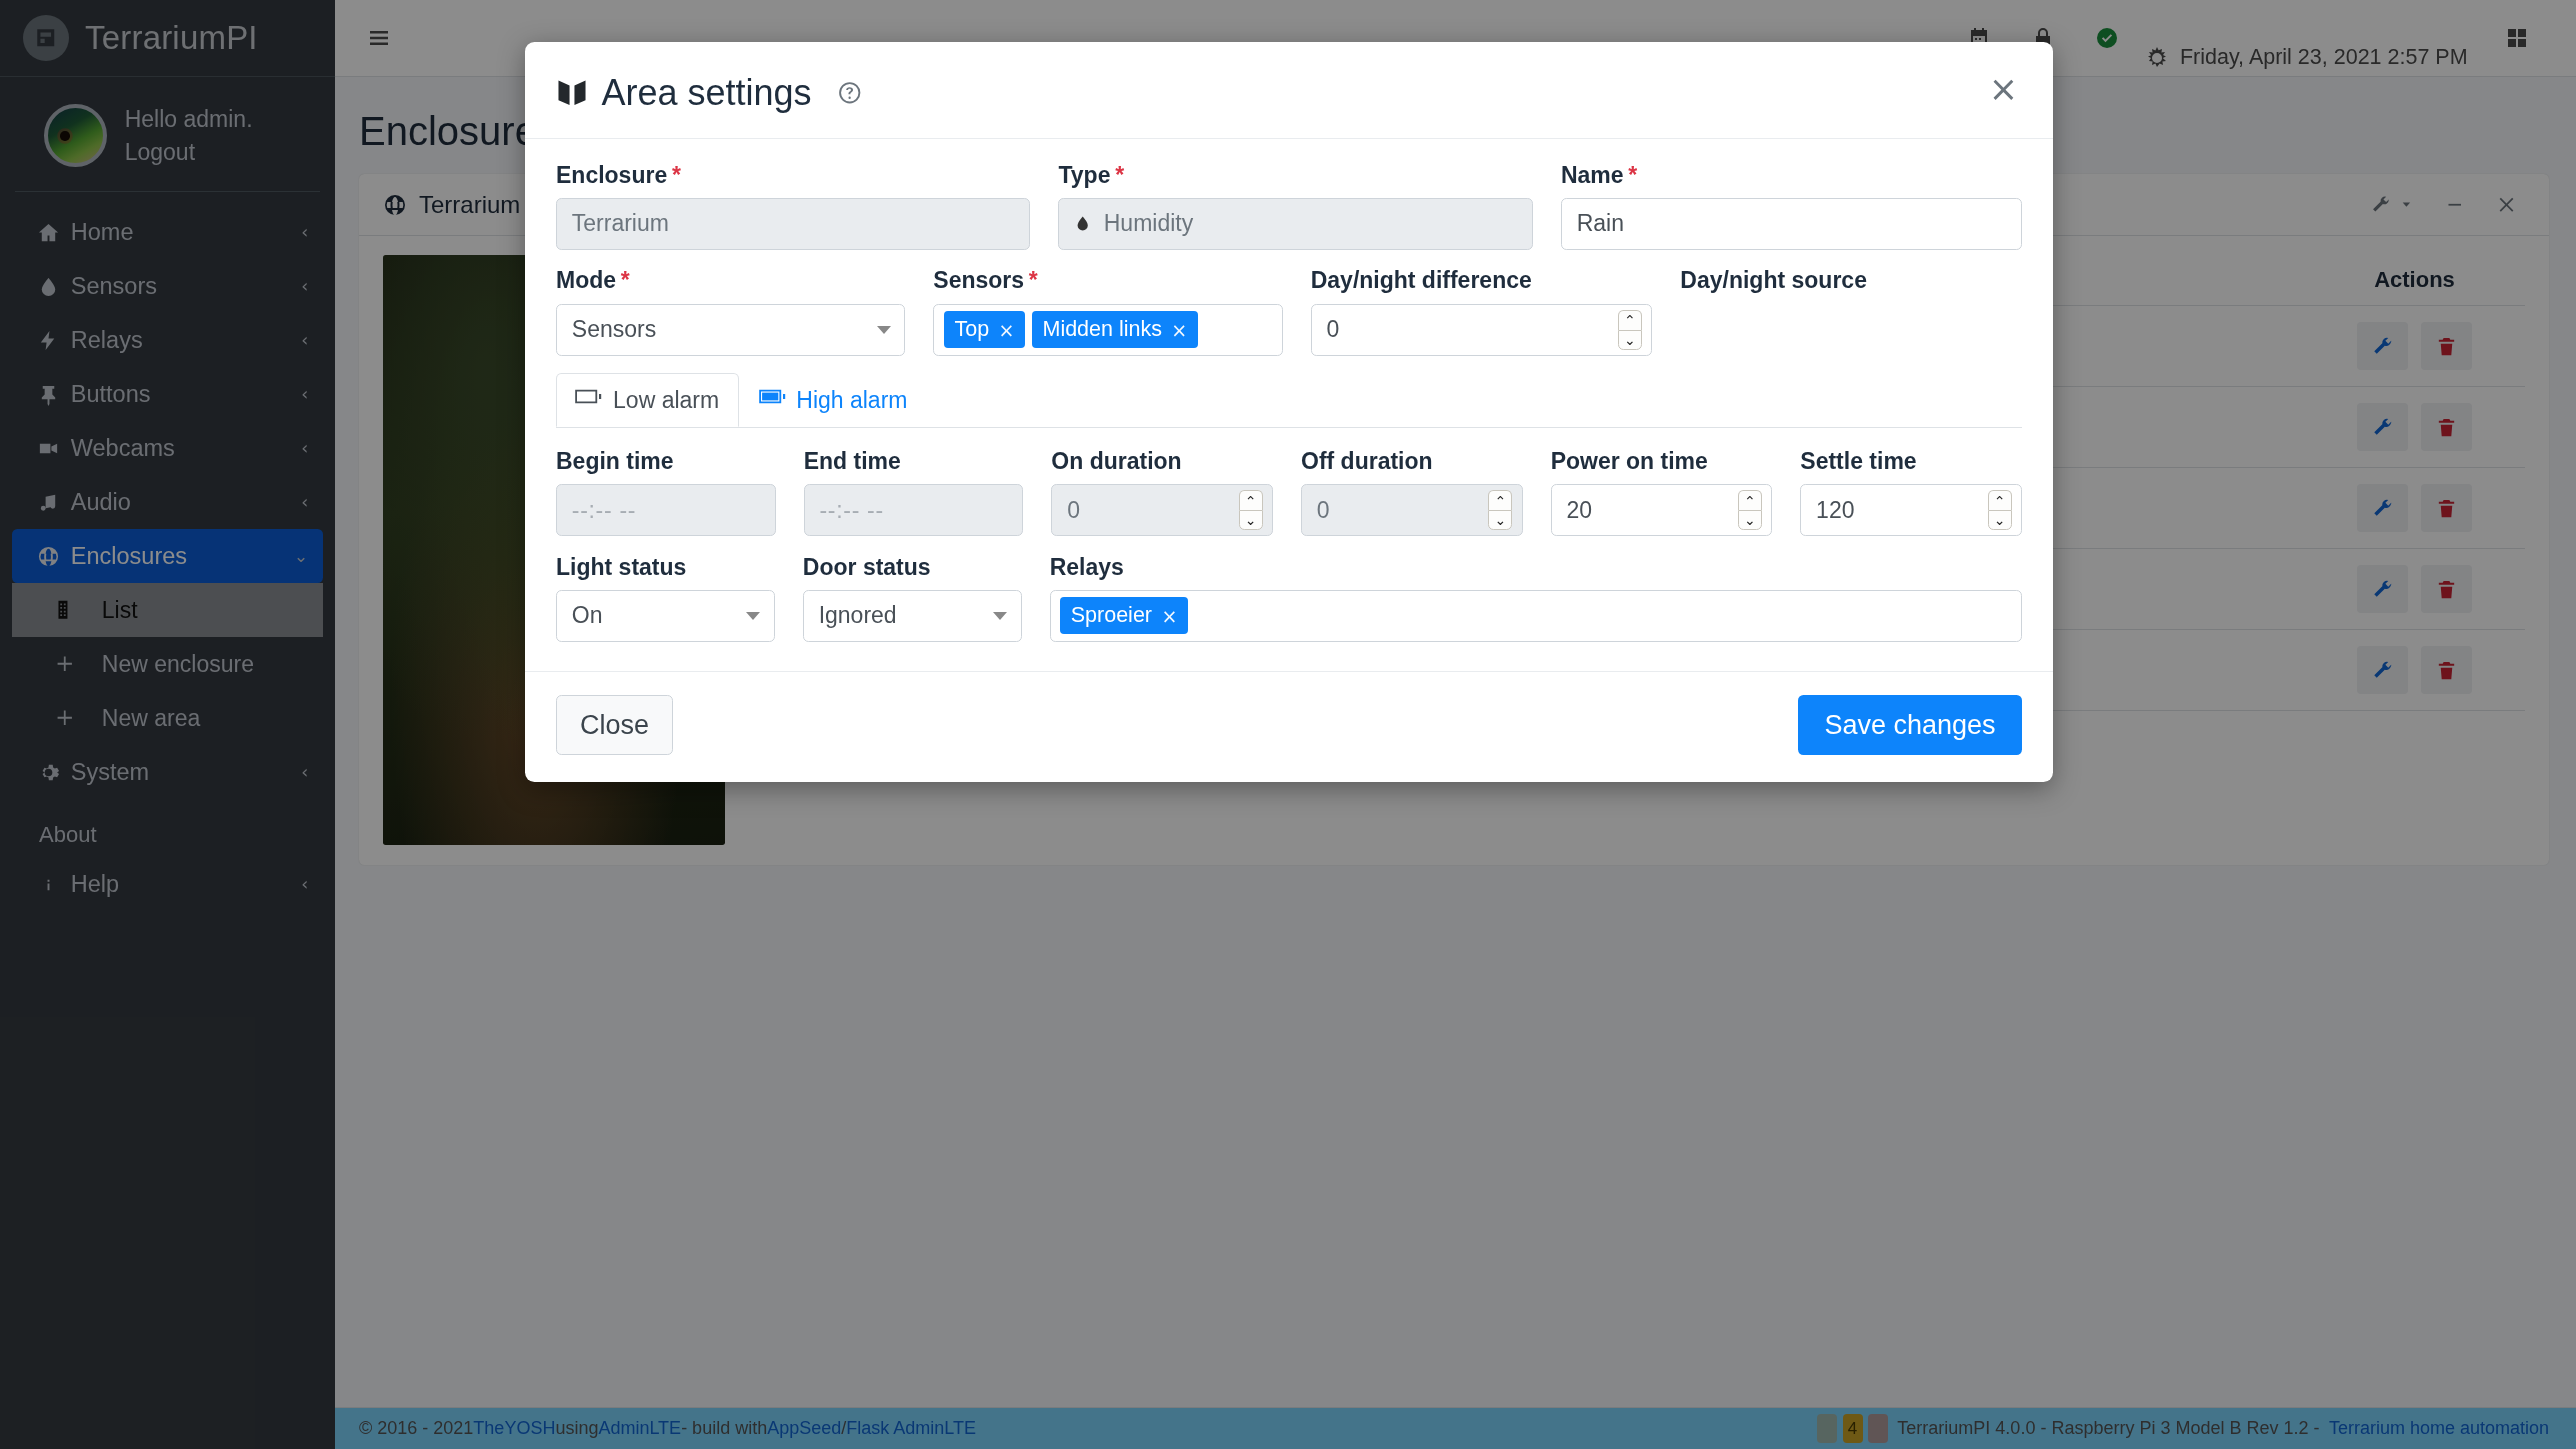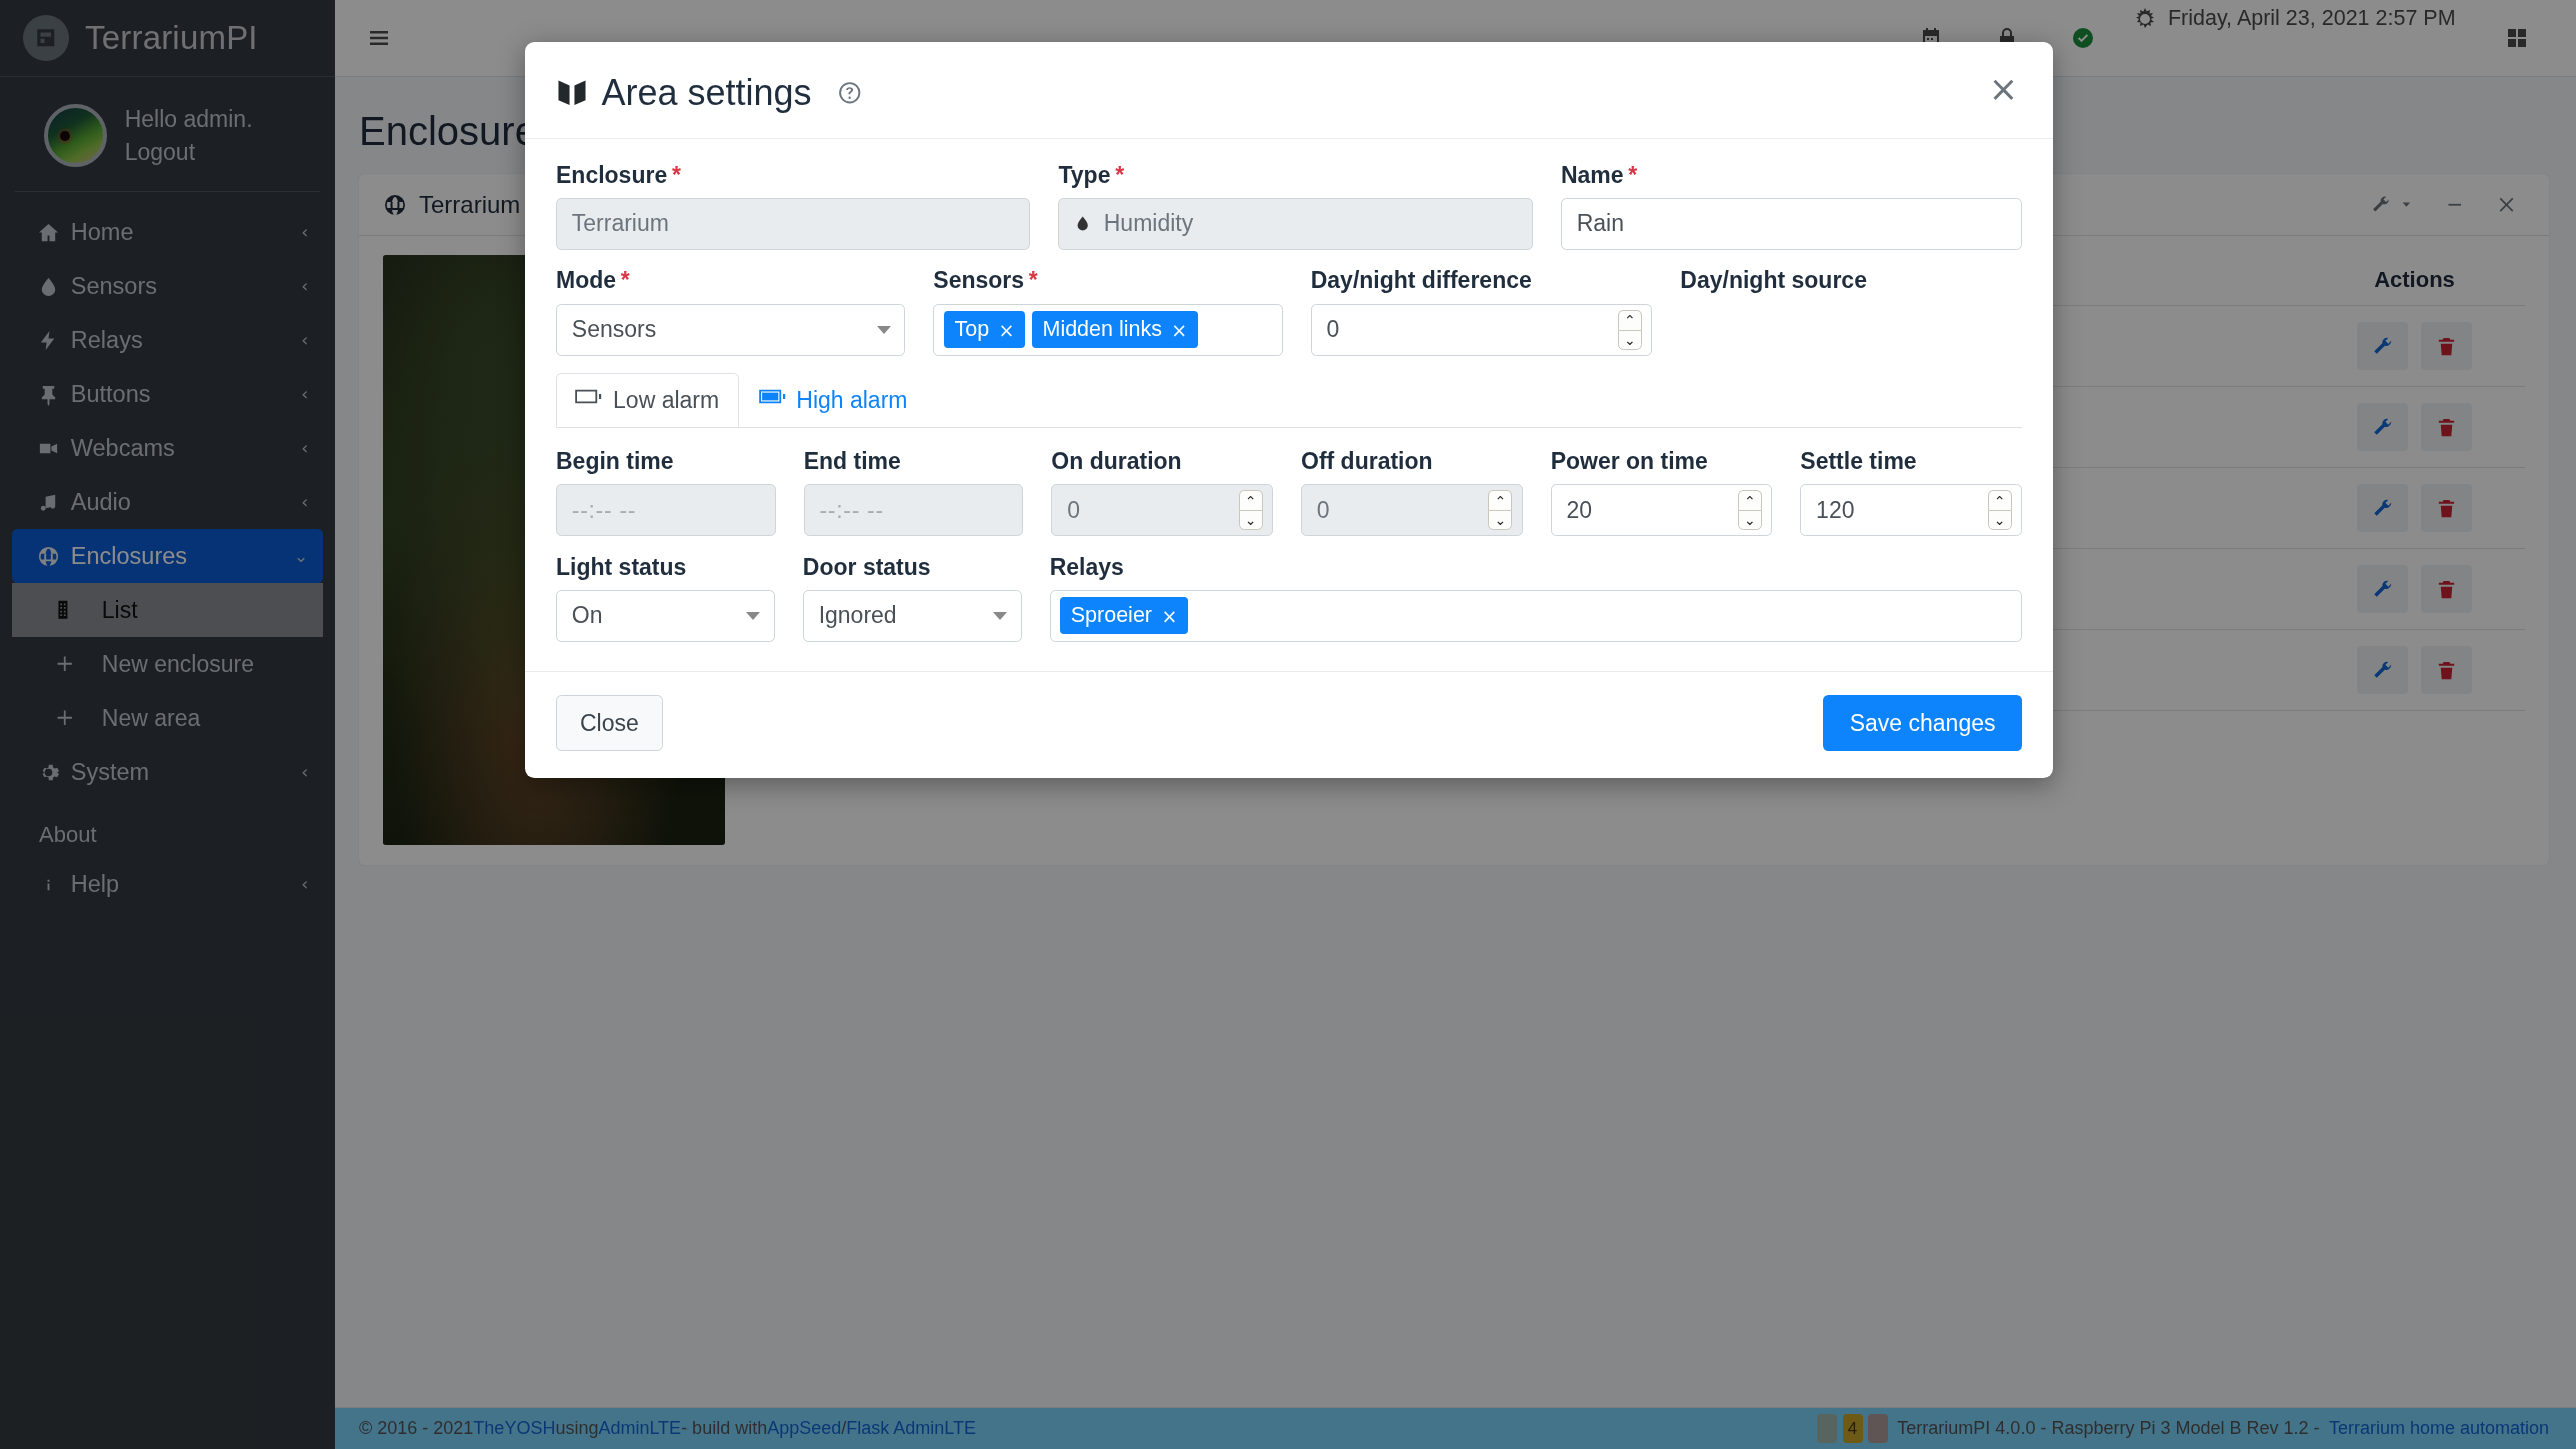--- a/index.html
+++ b/index.html
@@ -80,21 +80,21 @@
   
   .main { position: absolute; left: 335px; top: 0; right: 0; bottom: 0; background: #f4f6f9; }
 
   .navbar {
     height: 77px; background: #fff; display: flex; align-items: center;
     padding: 0 27px 0 19px; border-bottom: 0.7px solid #dee2e6;
   }
   .hamburger { width: 50px; height: 50px; display:flex; align-items:center; justify-content:center; cursor:pointer;}
   .hamburger svg { width: 24px; height: 24px; fill: #4b4b4b; }
   .navbar-spacer { flex: 1 1 auto; }
-  .navbar-right { display: flex; align-items: flex-start; gap: 12px; }
+  .navbar-right { display: flex; align-items: flex-end; gap: 0; }
   .nb-btn { width: 64px; height: 64px; display:flex; align-items:center; justify-content:center; cursor:pointer; }
   .nb-btn svg { width: 24px; height: 24px; fill: #4b4b4b; }
   .nb-clock { display: flex; align-items: center; gap: 10.7px; padding: 0 17.4px 0 6.7px; cursor: pointer; }
   .nb-clock svg { width: 24px; height: 24px; fill: #4b4b4b; }
   .nb-clock span { font-size: 21.5px; color: #4b4b4b; white-space: nowrap; }
 
   .page-title { font-size: 40px; color: #1f2d3d; font-weight: 400; padding: 32px 0 0 24px; }
 
   
   .card {
@@ -226,21 +226,21 @@
   .tab.active { background: #fff; border-color: #dee2e6 #dee2e6 #fff; color: #495057; }
   .tab.active svg { fill: #495057; }
   .tab.inactive { color: #0d84fb; }
   .tab.inactive svg { fill: #0d84fb; }
 
   .modal-footer {
     display: flex; align-items: center; padding: 23px 31px 27px 31px;
     border-top: 0.7px solid #e9ecef;
   }
   .btn {
-    font-size: 23px; border-radius: 5.4px; padding: 13.4px 23px; cursor: pointer; border: 0.7px solid transparent;
+    font-size: 27px; border-radius: 5.4px; padding: 13.4px 23px; cursor: pointer; border: 0.7px solid transparent;
   }
   .btn-secondary { background: #f8f9fa; border-color: #ced4da; color: #3b444c; }
   .btn-primary { background: #0d84fb; color: #fff; margin-left: auto; padding: 13.4px 25.5px; }
 </style>
 </head>
 <body>
 
 <div id="app">
 
   <aside class="sidebar">

